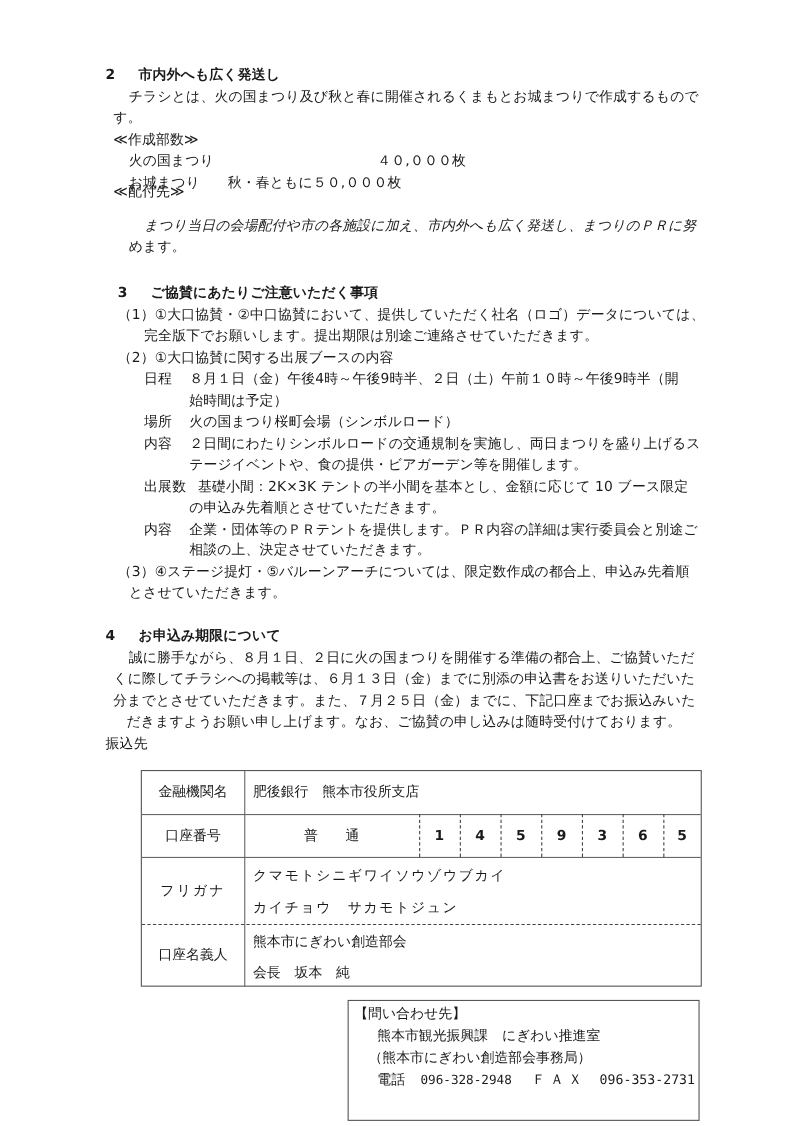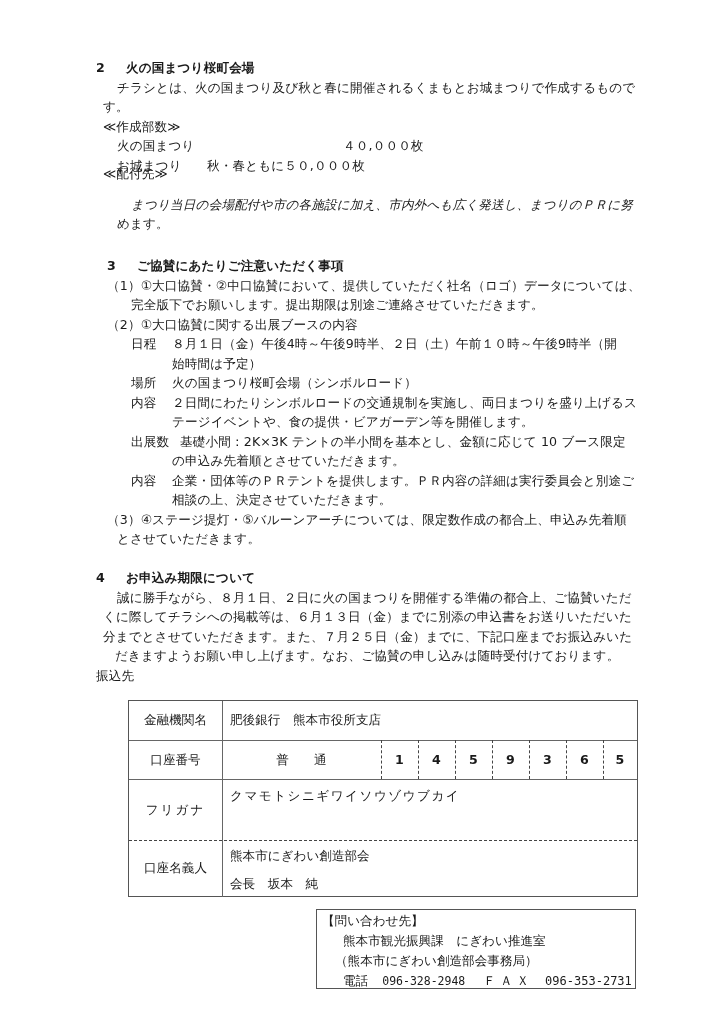--- a/index.html
+++ b/index.html
@@ -19,30 +19,30 @@
     position: absolute; left: 128px; top: 700px; width: 510px; height: 197px;
     border: 1px solid #555; box-sizing: border-box;
   }
   .hline { position: absolute; left: 0; right: 0; height: 0; border-top: 1px solid #666; }
   .hline.dashed { border-top: 1px dashed #444; }
   .vline { position: absolute; top: 0; width: 0; border-left: 1px solid #666; }
   .vline.dashed { border-left: 1px dashed #444; }
   .cell { position: absolute; font-size: 12.6px; line-height: 16px; white-space: nowrap; }
   .center { text-align: center; }
   .contact {
-    position: absolute; left: 316px; top: 909px; width: 320px; height: 80px;
+    position: absolute; left: 316px; top: 909px; width: 320px; height: 110px;
     border: 1px solid #555; box-sizing: border-box;
   }
   .contact .cline { position: absolute; white-space: nowrap; font-size: 12.6px; line-height: 16px; }
 </style>
 </head>
 <body>
 
 <div class="line heading" style="left:96px; top:60px;">
-  <span class="num">2</span><span>火の国まつり桜町会場</span>
+  <span class="num">2</span><span>市内外へも広く発送し</span>
 </div>
 <div class="line" style="left:117px; top:80px;">チラシとは、火の国まつり及び秋と春に開催されるくまもとお城まつりで作成するもので</div>
 <div class="line" style="left:103px; top:99px;">す。</div>
 <div class="line" style="left:103px; top:119px;">≪作成部数≫</div>
 <div class="line" style="left:117px; top:138px;">
   <span style="display:inline-block;width:160px;">火の国まつり</span><span style="margin-left:66px;">４０,０００枚</span>
 </div>
 <div class="line" style="left:117px; top:158px;">
   <span style="display:inline-block;width:90px;">お城まつり</span><span>秋・春ともに</span><span>５０,０００枚</span>
 </div>
@@ -109,20 +109,21 @@
   <div class="cell center" style="left:252px; width:37px; top:51px; font-weight:bold;">1</div>
   <div class="cell center" style="left:289px; width:37px; top:51px; font-weight:bold;">4</div>
   <div class="cell center" style="left:326px; width:37px; top:51px; font-weight:bold;">5</div>
   <div class="cell center" style="left:363px; width:37px; top:51px; font-weight:bold;">9</div>
   <div class="cell center" style="left:400px; width:37px; top:51px; font-weight:bold;">3</div>
   <div class="cell center" style="left:437px; width:37px; top:51px; font-weight:bold;">6</div>
   <div class="cell center" style="left:474px; width:34px; top:51px; font-weight:bold;">5</div>
 
   <div class="cell center" style="left:0; width:93px; top:101px; letter-spacing:2px;">フリガナ</div>
   <div class="cell" style="left:101px; top:87px; letter-spacing:1.5px;">クマモトシニギワイソウゾウブカイ</div>
+  <div class="cell" style="left:101px; top:116px; letter-spacing:1.5px;">カイチョウ　サカモトジュン</div>
 
   <div class="cell center" style="left:0; width:93px; top:159px;">口座名義人</div>
   <div class="cell" style="left:101px; top:147px;">熊本市にぎわい創造部会</div>
   <div class="cell" style="left:101px; top:175px;">会長　坂本　純</div>
 </div>
 
 <div class="contact">
   <div class="cline" style="left:5px; top:3px;">【問い合わせ先】</div>
   <div class="cline" style="left:26px; top:23px;">熊本市観光振興課　にぎわい推進室</div>
   <div class="cline" style="left:18px; top:43px;">（熊本市にぎわい創造部会事務局）</div>

